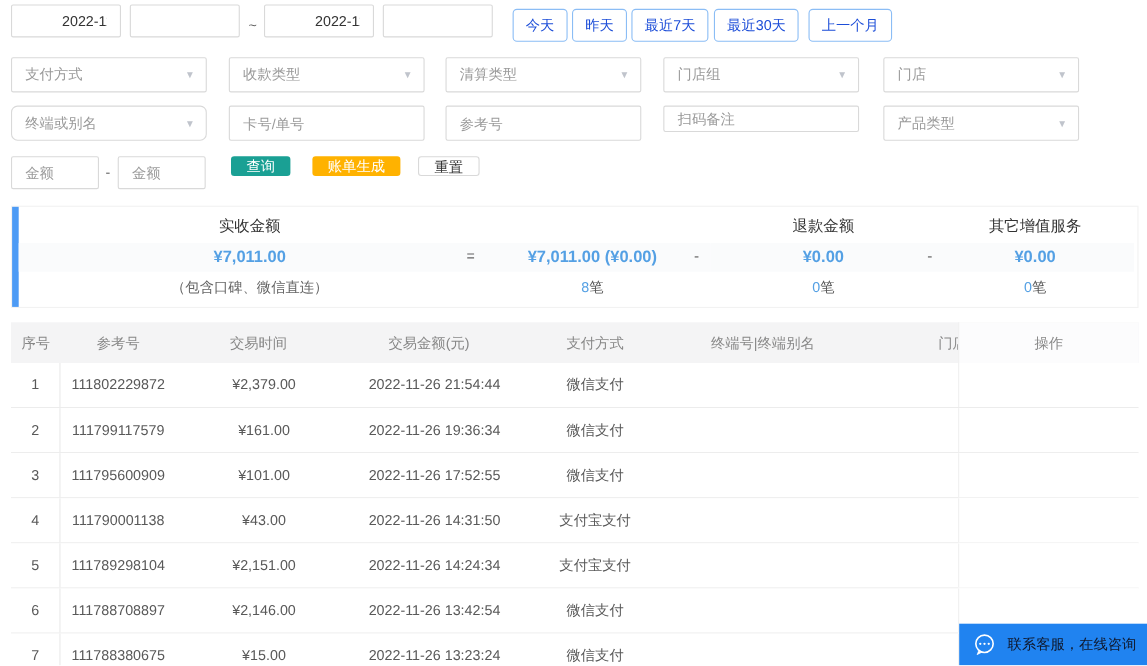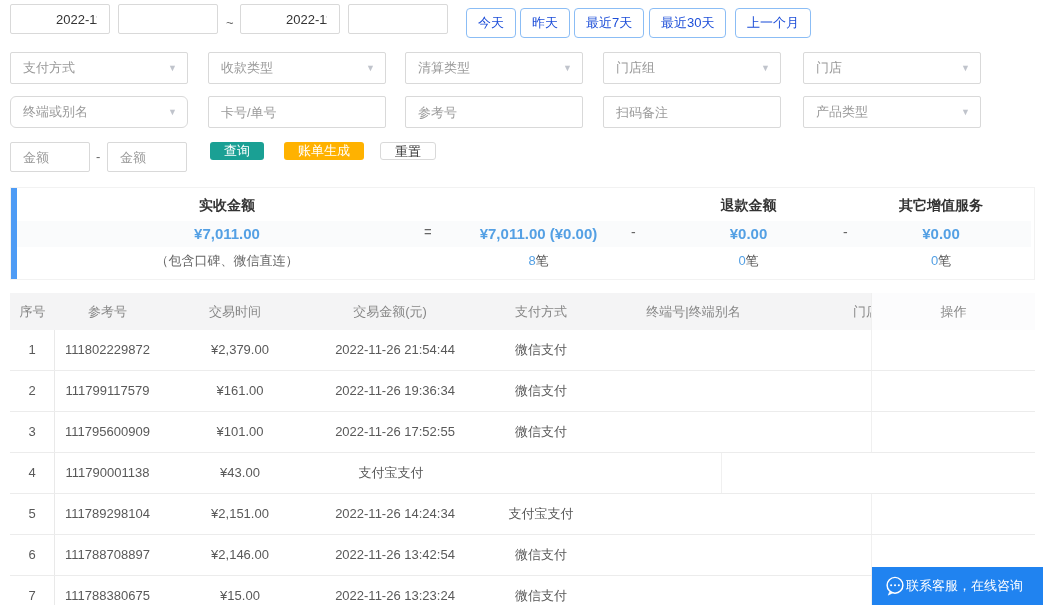--- a/index.html
+++ b/index.html
@@ -32,21 +32,21 @@
     font-size:13px; color:#fff; cursor:pointer; padding:0 14px; font-family:inherit; }
   .btn-query { background:#1aa094; }
   .btn-bill  { background:#ffb200; }
   .btn-reset { background:#fff; border:1px solid #d9d9d9; color:#333; }
 
   
   .summary { position:absolute; top:187px; left:10px; width:1025px; height:93px;
     background:#fff; border:1px solid #f2f2f2; }
   .summary-bar { position:absolute; left:0; top:0; width:6px; height:100%; background:#4d9bf5; }
   .sum-col { position:absolute; top:0; height:100%; text-align:center; }
-  .sum-title { position:absolute; top:9px; width:100%; font-size:14px; font-weight:bold; color:#333; }
+  .sum-title { position:absolute; top:9px; width:100%; font-size:14px; font-weight:normal; color:#333; }
   .sum-value { position:absolute; top:33px; width:100%; height:26px; line-height:26px;
     font-size:15px; font-weight:bold; color:#54a0e4; background:#fafbfc; }
   .sum-extra { font-weight:bold; color:#54a0e4;margin-top:36px; }
   .sum-note  { position:absolute; top:64px; width:100%; font-size:13px; color:#666; }
   .sum-count { position:absolute; top:64px; width:100%; font-size:13px; color:#555; }
   .sum-count .num { color:#54a0e4; }
   .sum-op { position:absolute; top:36px; font-size:14px; color:#666; }
 
   
   .table { position:absolute; top:293px; left:10px; width:1025px; }
@@ -64,21 +64,21 @@
   .c-ter  { width:163px; }
   .c-sto  { width:96px; text-align:left; padding-left:78px; }
   .c-ops  { width:164px; background:#fff; border-left:1px solid #f0f0f0; }
   .thead .c-ops { background:#fcfcfd; }
   .tbody-row .c-no { border-right:1px solid #e9e9e9; }
 
   
   .service { position:absolute; left:872px; top:567px; width:171px; height:38px;
     background:#2083f0; display:flex; align-items:center; cursor:pointer; }
   .service-icon { margin-left:12px; width:22px; height:22px; flex:0 0 auto; }
-  .service-label { color:#ffffff; font-size:13px; }
+  .service-label { color:#0f172a; font-size:13px; margin-left:10px; }
 </style>
 </head>
 <body>
 
 <div id="app">
 
   <input class="inp r1" style="left: 10px; width: 100px;" value="2022-11-26">
   <input class="inp r1" style="left: 118px; width: 100px;" value="">
   <span class="sep" style="left:226px;top:8px;">~</span>
   <input class="inp r1" style="left: 240px; width: 100px;" value="2022-11-26">
@@ -110,21 +110,21 @@
     <span>门店</span>
     <span class="caret">▼</span>
   </div>
 
   <div class="drop" style="left:10px;top:96px;width:178px;border-radius:6px;">
     <span>终端或别名</span>
     <span class="caret">▼</span>
   </div>
   <input class="inp" style="left: 208px; top: 96px; width: 178px; height: 32px;" placeholder="卡号/单号">
   <input class="inp" style="left: 405px; top: 96px; width: 178px; height: 32px;" placeholder="参考号">
-  <input class="inp" style="left: 603px; top: 96px; width: 178px; height: 32px;" placeholder="扫码备注">
+  <input class="inp" style="left: 603px; top: 96px; width: 178px; height: 24px;" placeholder="扫码备注">
   <div class="drop" style="left:803px;top:96px;width:178px;">
     <span>产品类型</span>
     <span class="caret">▼</span>
   </div>
 
   <input class="inp" style="left: 10px; top: 142px; width: 80px;" placeholder="金额">
   <span class="sep" style="left:96px;top:142px;">-</span>
   <input class="inp" style="left: 107px; top: 142px; width: 80px;" placeholder="金额">
   <button class="btn btn-query" style="left:210px;">查询</button>
   <button class="btn btn-bill" style="left:284px;">账单生成</button>
@@ -202,20 +202,21 @@
       <div class="cell c-time">2022-11-26 17:52:55</div>
       <div class="cell c-met">微信支付</div>
       <div class="cell c-ter"></div>
       <div class="cell c-sto"></div>
       <div class="cell c-ops"></div>
     </div>
     <div class="trow tbody-row">
       <div class="cell c-no">4</div>
       <div class="cell c-ref">111790001138</div>
       <div class="cell c-amt">¥43.00</div>
+      <div class="cell c-time">2022-11-26 14:31:50</div>
       <div class="cell c-met">支付宝支付</div>
       <div class="cell c-ter"></div>
       <div class="cell c-sto"></div>
       <div class="cell c-ops"></div>
     </div>
     <div class="trow tbody-row">
       <div class="cell c-no">5</div>
       <div class="cell c-ref">111789298104</div>
       <div class="cell c-amt">¥2,151.00</div>
       <div class="cell c-time">2022-11-26 14:24:34</div>

